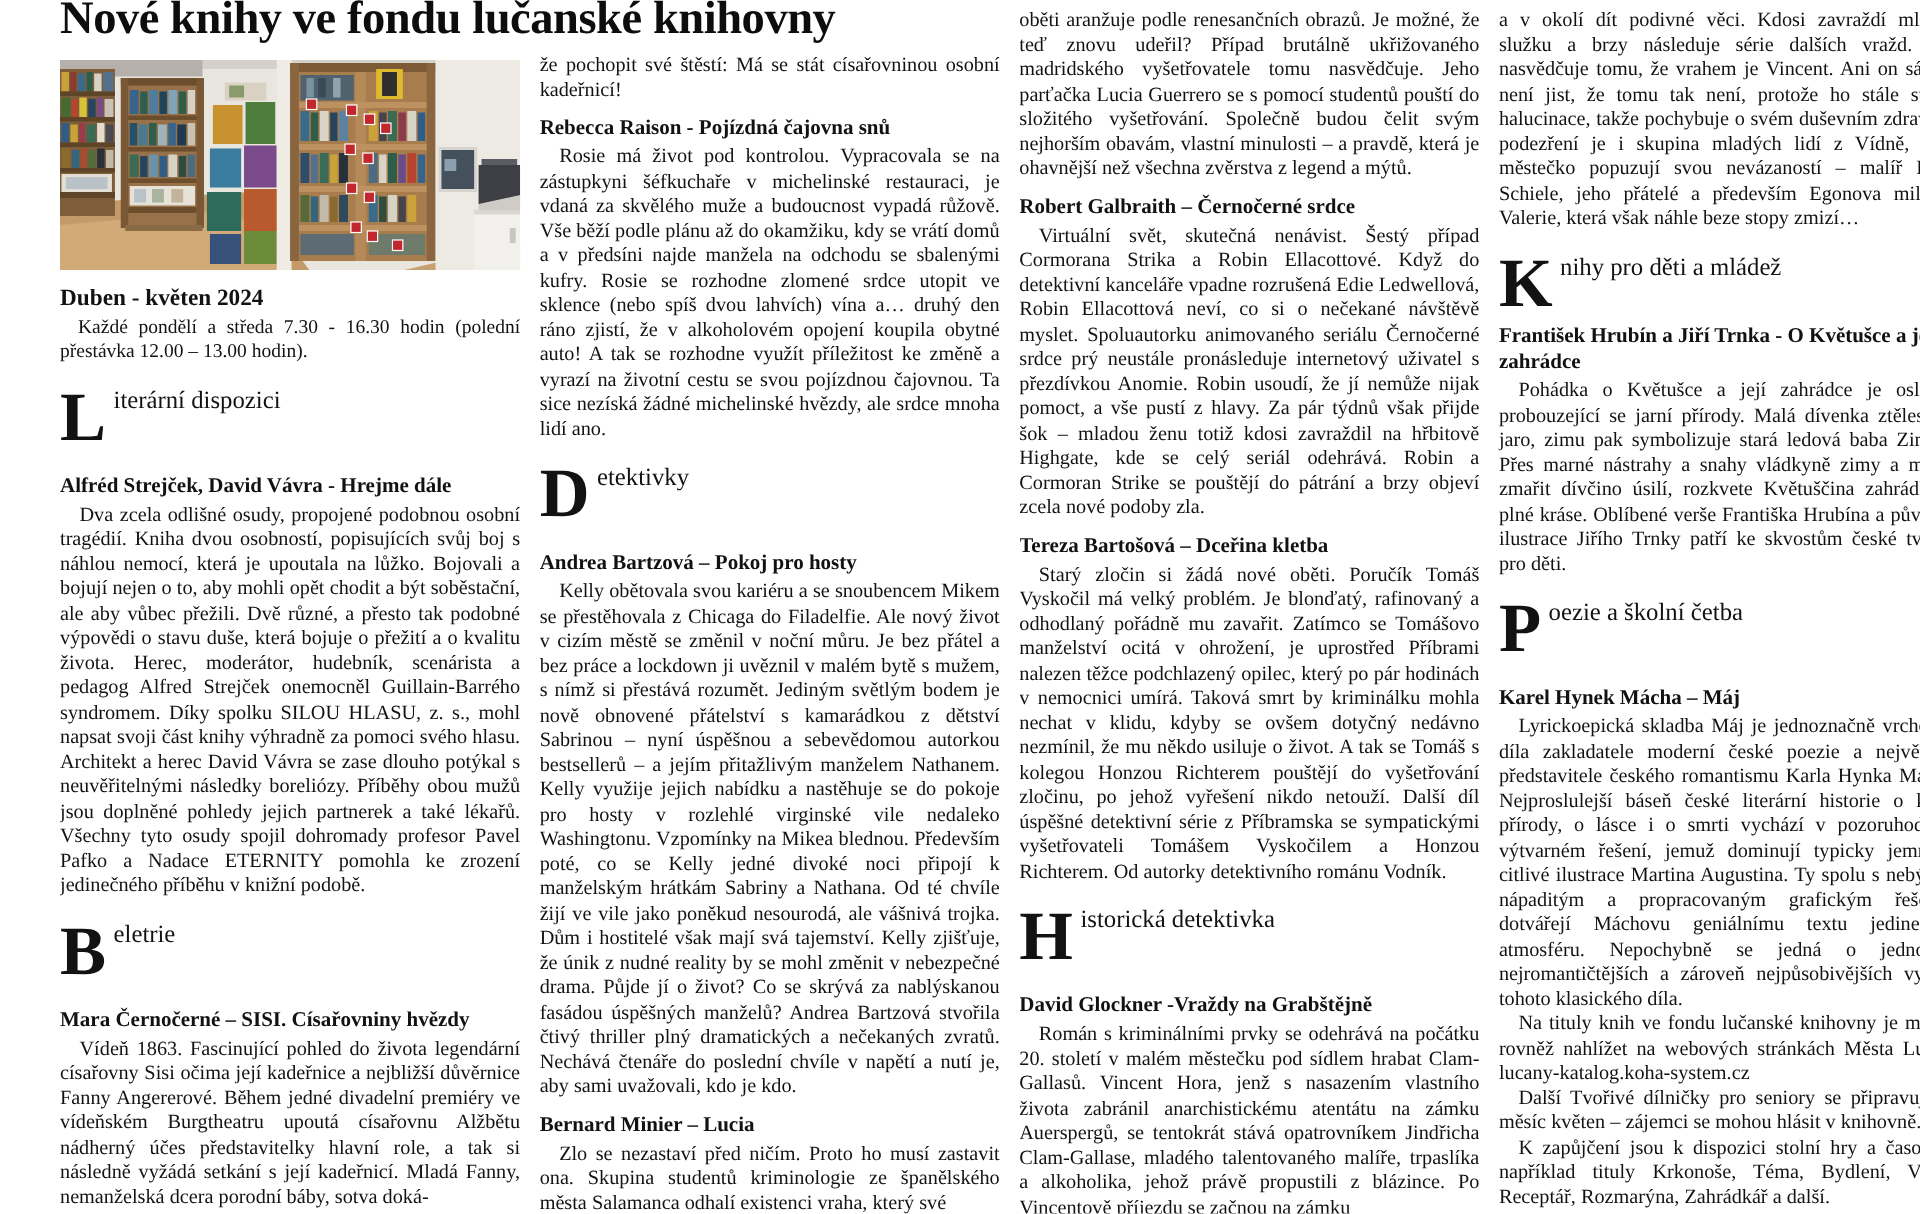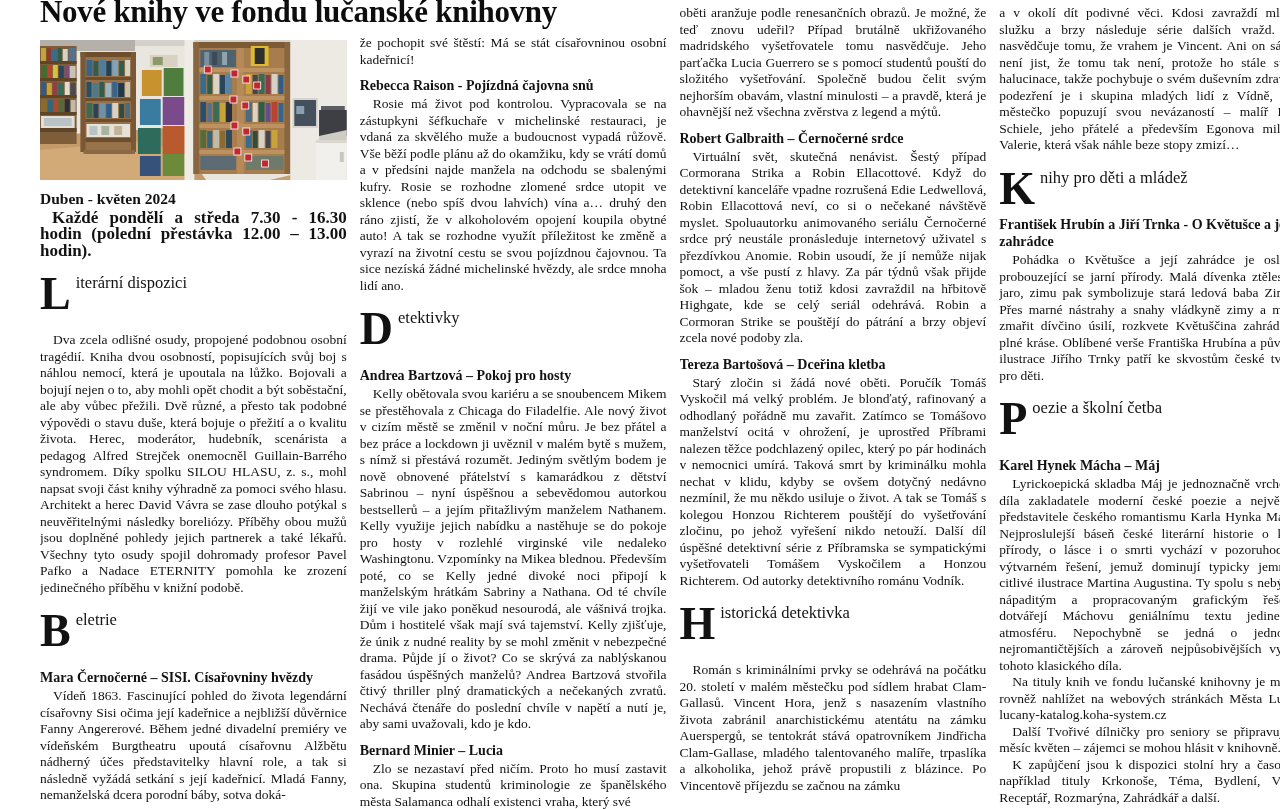--- a/index.html
+++ b/index.html
@@ -21,21 +21,21 @@
   .col {
     flex:1 1 0; overflow:hidden; text-align:justify;
     font-size:13.5px; line-height:16.5px;
   }
   .col-1 { padding-top:40px; }
   .col-2 { padding-top:35px; }
   .col-3, .col-4 { padding-top:5px; }
   .photo-wrap { width:100%; height:140px; margin:0 0 11px 0; }
   .photo-wrap svg { display:block; width:100%; height:140px; }
   .issue-period { font-weight:bold; font-size:15.5px; margin:0 0 2px 0; text-align:left; }
-  .issue-hours  { font-weight:bold; font-size:17px; margin:0; text-indent:12px; }
+  .issue-hours  { font-weight:normal; font-size:13px; margin:0; text-indent:12px; }
   .section { display:flex; gap:5px; margin:14px 0 15px 0; min-height:44px; align-items:flex-start; }
   .section.tight { margin-bottom:2px; min-height:38px; }
   .dropcap {
     font-size:46px; line-height:0.82; font-weight:bold;
     letter-spacing:0; margin-top:2px;
   }
   .section-title { font-weight:normal; font-size:16.5px; line-height:18px; padding-top:1px; }
   .book-title {
     font-weight:bold; font-size:14px; line-height:17px;
     margin:9px 0 2px 0; text-align:left;
@@ -218,20 +218,21 @@
       <rect x="279" y="100" width="31" height="3" fill="#dad7d1"></rect>
       <rect x="303" y="112" width="4" height="10" fill="#c9c6c0"></rect>
     </svg>
   </div>
         <div class="issue-period">Duben - květen 2024</div>
         <p class="issue-hours">Každé pondělí a středa 7.30 - 16.30 hodin (polední přestávka 12.00 – 13.00 hodin).</p>
         <div class="section">
           <span class="dropcap">L</span>
           <span class="section-title">iterární dispozici</span>
         </div>
+        <h3 class="book-title">Alfréd Strejček, David Vávra - Hrejme dále</h3>
         <p class="para">Dva zcela odlišné osudy, propojené podobnou osobní tragédií. Kniha dvou osobností, popisujících svůj boj s náhlou nemocí, která je upoutala na lůžko. Bojovali a bojují nejen o to, aby mohli opět chodit a být soběstační, ale aby vůbec přežili. Dvě různé, a přesto tak podobné výpovědi o stavu duše, která bojuje o přežití a o kvalitu života. Herec, moderátor, hudebník, scenárista a pedagog Alfred Strejček onemocněl Guillain-Barrého syndromem. Díky spolku SILOU HLASU, z. s., mohl napsat svoji část knihy výhradně za pomoci svého hlasu. Architekt a herec David Vávra se zase dlouho potýkal s neuvěřitelnými následky boreliózy. Příběhy obou mužů jsou doplněné pohledy jejich partnerek a také lékařů. Všechny tyto osudy spojil dohromady profesor Pavel Pafko a Nadace ETERNITY pomohla ke zrození jedinečného příběhu v knižní podobě.</p>
         <div class="section">
           <span class="dropcap">B</span>
           <span class="section-title">eletrie</span>
         </div>
         <h3 class="book-title">Mara Černočerné – SISI. Císařovniny hvězdy</h3>
         <p class="para">Vídeň 1863. Fascinující pohled do života legendární císařovny Sisi očima její kadeřnice a nejbližší důvěrnice Fanny Angererové. Během jedné divadelní premiéry ve vídeňském Burgtheatru upoutá císařovnu Alžbětu nádherný účes představitelky hlavní role, a tak si následně vyžádá setkání s její kadeřnicí. Mladá Fanny, nemanželská dcera porodní báby, sotva doká-</p>
       </div>
     <div class="col col-2">
         <p class="para cont">že pochopit své štěstí: Má se stát císařovninou osobní kadeřnicí!</p>
@@ -249,20 +250,21 @@
     <div class="col col-3">
         <p class="para cont">oběti aranžuje podle renesančních obrazů. Je možné, že teď znovu udeřil? Případ brutálně ukřižovaného madridského vyšetřovatele tomu nasvědčuje. Jeho parťačka Lucia Guerrero se s pomocí studentů pouští do složitého vyšetřování. Společně budou čelit svým nejhorším obavám, vlastní minulosti – a pravdě, která je ohavnější než všechna zvěrstva z legend a mýtů.</p>
         <h3 class="book-title">Robert Galbraith – Černočerné srdce</h3>
         <p class="para">Virtuální svět, skutečná nenávist. Šestý případ Cormorana Strika a Robin Ellacottové. Když do detektivní kanceláře vpadne rozrušená Edie Ledwellová, Robin Ellacottová neví, co si o nečekané návštěvě myslet. Spoluautorku animovaného seriálu Černočerné srdce prý neustále pronásleduje internetový uživatel s přezdívkou Anomie. Robin usoudí, že jí nemůže nijak pomoct, a vše pustí z hlavy. Za pár týdnů však přijde šok – mladou ženu totiž kdosi zavraždil na hřbitově Highgate, kde se celý seriál odehrává. Robin a Cormoran Strike se pouštějí do pátrání a brzy objeví zcela nové podoby zla.</p>
         <h3 class="book-title">Tereza Bartošová – Dceřina kletba</h3>
         <p class="para">Starý zločin si žádá nové oběti. Poručík Tomáš Vyskočil má velký problém. Je blonďatý, rafinovaný a odhodlaný pořádně mu zavařit. Zatímco se Tomášovo manželství ocitá v ohrožení, je uprostřed Příbrami nalezen těžce podchlazený opilec, který po pár hodinách v nemocnici umírá. Taková smrt by kriminálku mohla nechat v klidu, kdyby se ovšem dotyčný nedávno nezmínil, že mu někdo usiluje o život. A tak se Tomáš s kolegou Honzou Richterem pouštějí do vyšetřování zločinu, po jehož vyřešení nikdo netouží. Další díl úspěšné detektivní série z Příbramska se sympatickými vyšetřovateli Tomášem Vyskočilem a Honzou Richterem. Od autorky detektivního románu Vodník.</p>
         <div class="section">
           <span class="dropcap">H</span>
           <span class="section-title">istorická detektivka</span>
         </div>
+        <h3 class="book-title">David Glockner -Vraždy na Grabštějně</h3>
         <p class="para">Román s kriminálními prvky se odehrává na počátku 20. století v malém městečku pod sídlem hrabat Clam-Gallasů. Vincent Hora, jenž s nasazením vlastního života zabránil anarchistickému atentátu na zámku Auerspergů, se tentokrát stává opatrovníkem Jindřicha Clam-Gallase, mladého talentovaného malíře, trpaslíka a alkoholika, jehož právě propustili z blázince. Po Vincentově příjezdu se začnou na zámku</p>
       </div>
     <div class="col col-4">
         <p class="para cont">a v okolí dít podivné věci. Kdosi zavraždí mladou služku a brzy následuje série dalších vražd. Vše nasvědčuje tomu, že vrahem je Vincent. Ani on sám si není jist, že tomu tak není, protože ho stále sužují halucinace, takže pochybuje o svém duševním zdraví. V podezření je i skupina mladých lidí z Vídně, kteří městečko popuzují svou nevázaností – malíř Egon Schiele, jeho přátelé a především Egonova milenka Valerie, která však náhle beze stopy zmizí…</p>
         <div class="section tight">
           <span class="dropcap">K</span>
           <span class="section-title">nihy pro děti a mládež</span>
         </div>
         <h3 class="book-title">František Hrubín a Jiří Trnka - O Květušce a její zahrádce</h3>
         <p class="para">Pohádka o Květušce a její zahrádce je oslavou probouzející se jarní přírody. Malá dívenka ztělesňuje jaro, zimu pak symbolizuje stará ledová baba Zimice. Přes marné nástrahy a snahy vládkyně zimy a mrazu zmařit dívčino úsilí, rozkvete Květuščina zahrádka v plné kráse. Oblíbené verše Františka Hrubína a půvabné ilustrace Jiřího Trnky patří ke skvostům české tvorby pro děti.</p>

